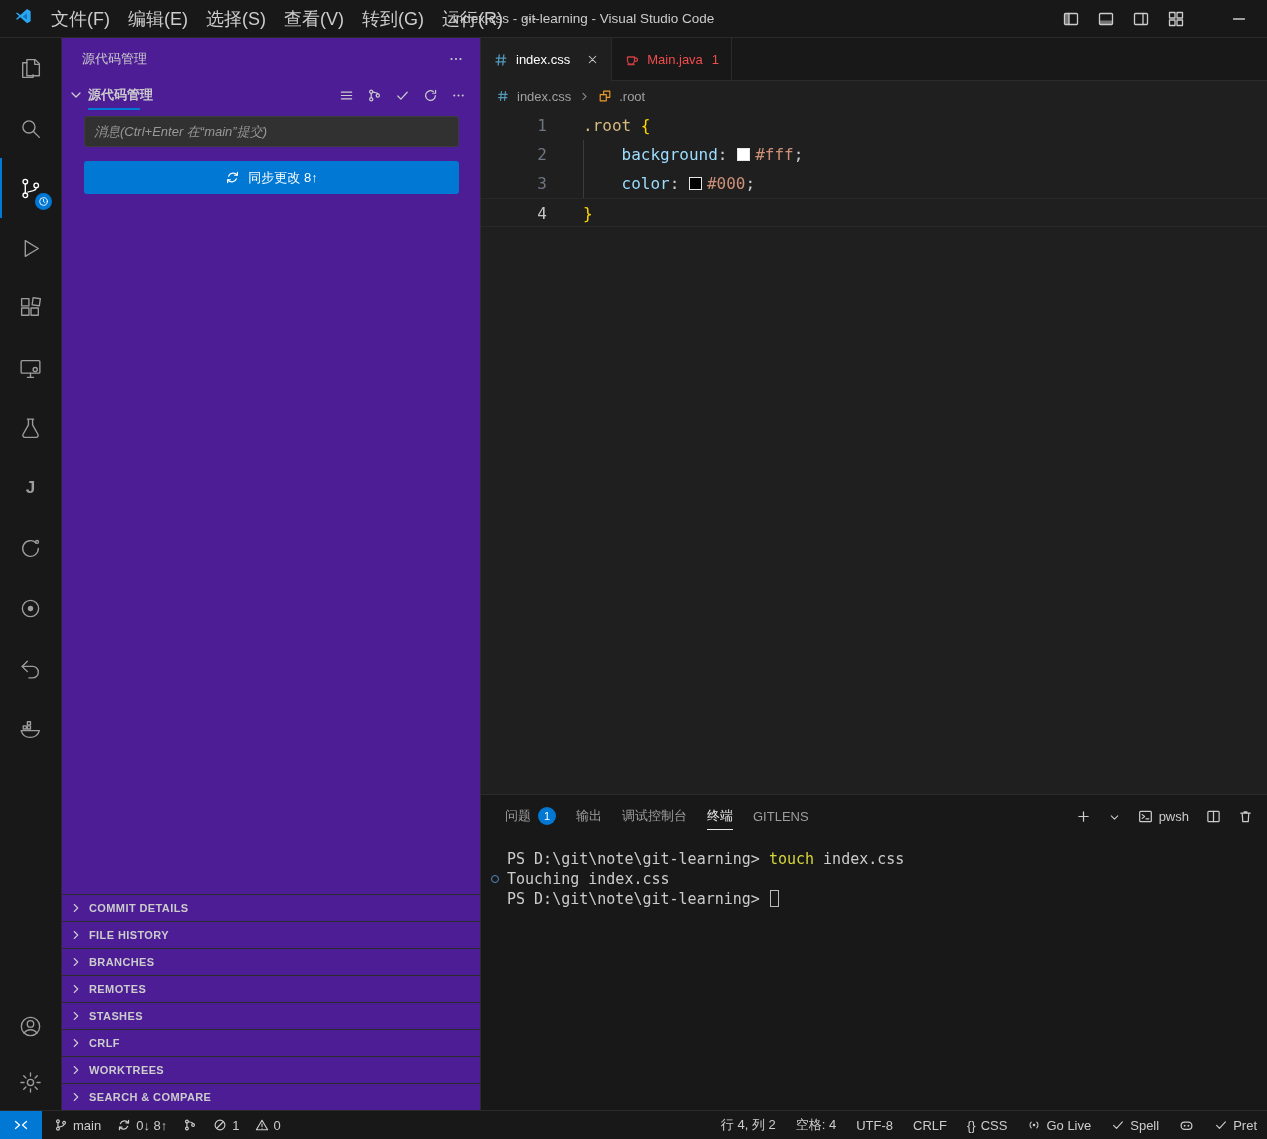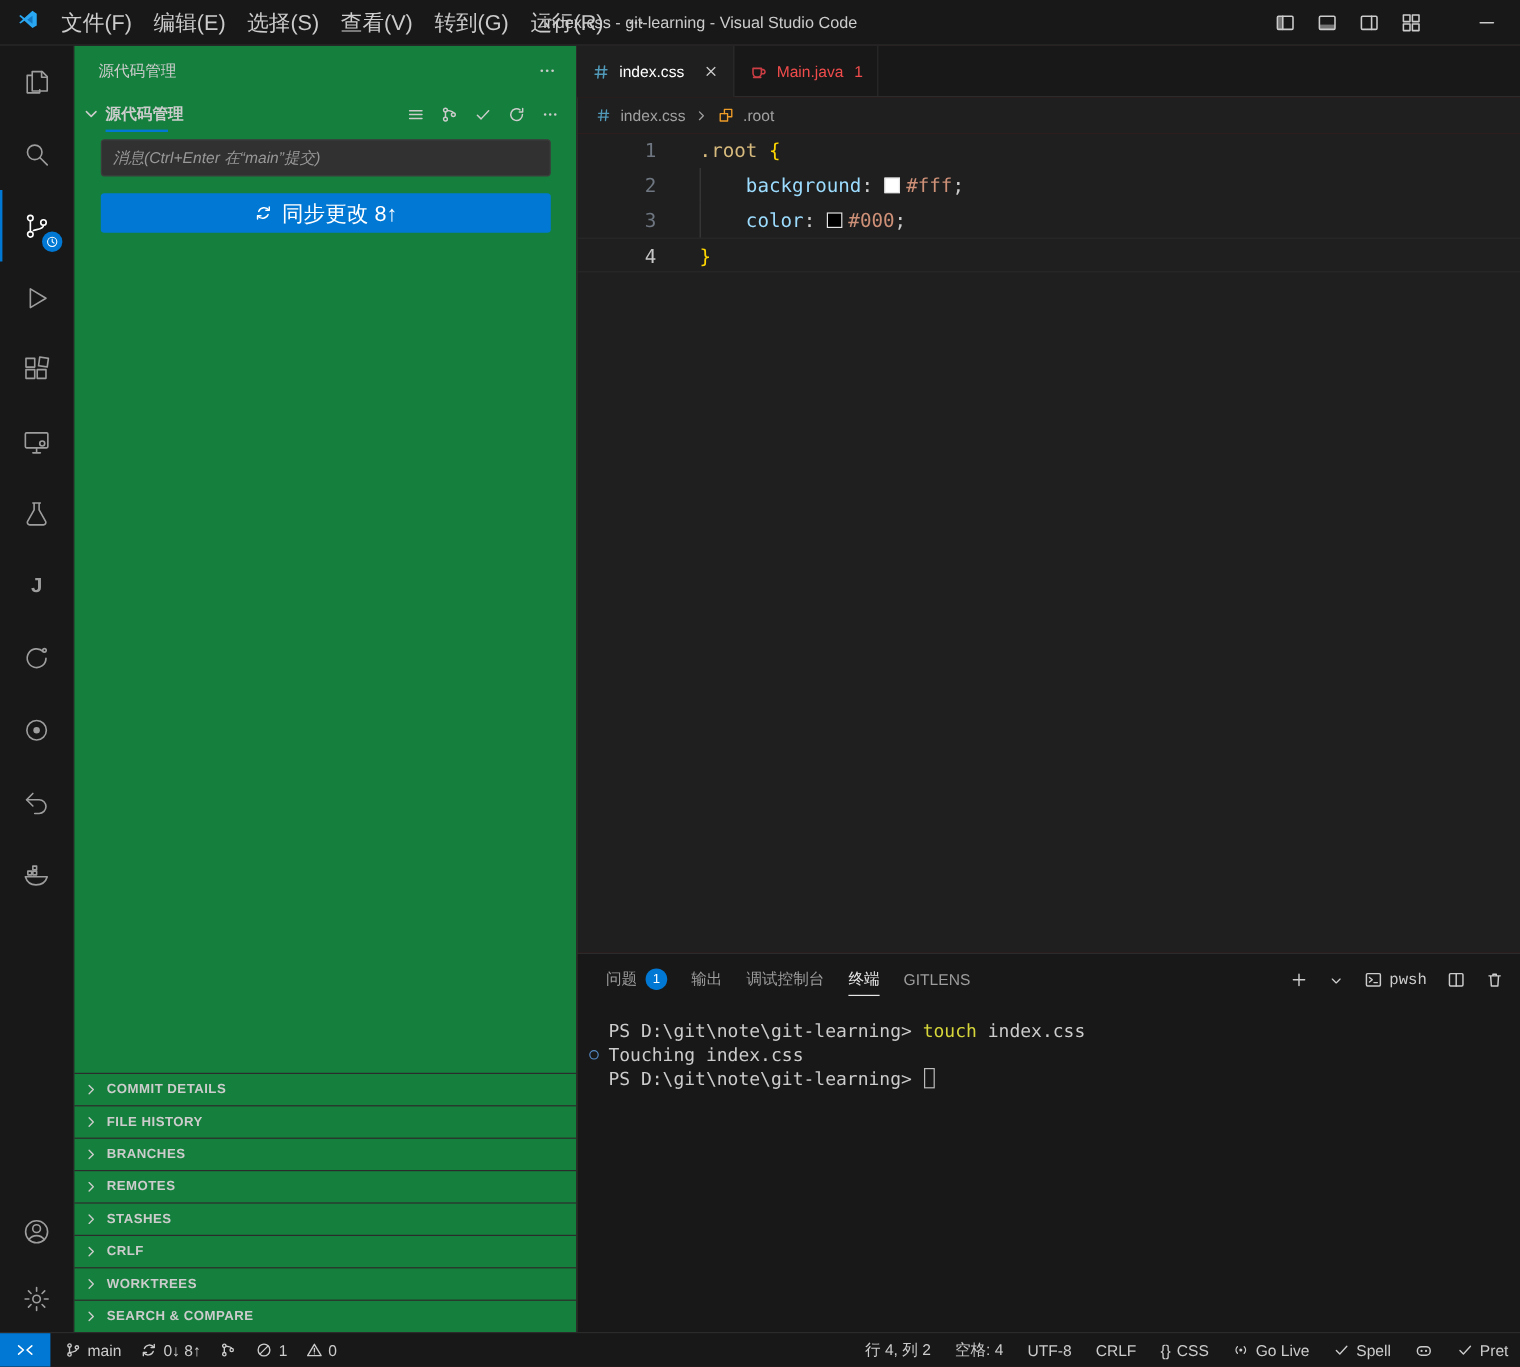--- a/index.html
+++ b/index.html
@@ -23,30 +23,30 @@
   
   .activitybar { width:62px; background:#181818; border-right:1px solid #2b2b2b; display:flex; flex-direction:column; align-items:stretch; }
   .ab-item { height:60px; display:flex; align-items:center; justify-content:center; color:#9d9d9d; position:relative; cursor:pointer; }
   .ab-item.active { color:#ffffff; box-shadow:inset 2px 0 0 #0078d4; }
   .ab-bottom { margin-top:auto; }
   .ab-bottom .ab-item { height:56px; }
   .ab-badge { position:absolute; right:9px; bottom:8px; width:17px; height:17px; border-radius:50%; background:#0078d4; color:#ffffff; display:flex; align-items:center; justify-content:center; }
   .ab-jletter { font-size:17px; font-weight:700; }
 
   
-  .sidebar { width:419px; background:#15803d; border-right:1px solid #2b2b2b; position:relative; font-size:13px; }
+  .sidebar { width:419px; background:#4c1d95; border-right:1px solid #2b2b2b; position:relative; font-size:13px; }
   .sb-header { height:42px; display:flex; align-items:center; padding:0 16px 0 20px; color:#cccccc; }
   .sb-header .flex1 { flex:1; }
   .sb-section-row { height:30px; display:flex; align-items:center; padding:0 14px 0 6px; gap:4px; position:relative; color:#cccccc; }
   .sb-section-title { font-weight:700; font-size:13px; }
   .sb-section-actions { margin-left:auto; display:flex; align-items:center; gap:13px; color:#cccccc; }
   .sec-underline { position:absolute; left:26px; bottom:0; width:52px; height:2px; background:#0078d4; }
   .commit-input { display:block; margin:6px 22px 0; width:375px; height:31px; background:#313131; border:1px solid #3c3c3c; border-radius:3px; color:#cccccc; font-size:13px; padding:0 9px; outline:none; font-family:"Liberation Sans",sans-serif;font-style:italic; }
   .commit-input::placeholder { color:#989898; }
-  .sync-btn { margin:14px 22px 0; width:375px; height:33px; background:#0078d4; border:none; border-radius:3px; color:#ffffff; font-size:18px; display:flex; align-items:center; justify-content:center; gap:8px; cursor:pointer; font-family:"Liberation Sans",sans-serif; }
+  .sync-btn { margin:14px 22px 0; width:375px; height:33px; background:#0078d4; border:none; border-radius:3px; color:#ffffff; font-size:13px; display:flex; align-items:center; justify-content:center; gap:8px; cursor:pointer; font-family:"Liberation Sans",sans-serif; }
   .sb-bottom { position:absolute; left:0; right:0; bottom:0; }
   .sb-sec { height:27px; border-top:1px solid #2b2b2b; display:flex; align-items:center; padding-left:7px; gap:6px; color:#cccccc; cursor:pointer; }
   .sb-sec .lbl { font-size:11px; font-weight:700; letter-spacing:.4px; }
 
   
   .editor-col { flex:1; display:flex; flex-direction:column; min-width:0; background:#7f1d1d; }
   .tabbar { height:43px; background:#181818; border-bottom:1px solid #2b2b2b; display:flex; align-items:flex-start; }
   .tab { height:42px; display:flex; align-items:center; gap:7px; padding:0 12px; border-right:1px solid #2b2b2b; font-size:13px; color:#9d9d9d; background:#181818; cursor:pointer; }
   .tab.active { background:#1f1f1f; color:#ffffff; height:43px; position:relative; z-index:1; }
   .tab .closex { margin-left:9px; color:#cccccc; }
@@ -65,21 +65,21 @@
   .sel{color:#d7ba7d;} .prp{color:#9cdcfe;} .val{color:#ce9178;} .pln{color:#cccccc;} .brc{color:#ffd700;}
   .swatch { display:inline-block; width:13px; height:13px; border:1px solid #e6e6e6; margin-right:5px; vertical-align:-1px; }
 
   
   .panel { height:316px; background:#181818; border-top:1px solid #2b2b2b; display:flex; flex-direction:column; }
   .panel-tabs { height:42px; display:flex; align-items:center; padding:0 14px; }
   .ptab { padding:0 10px; height:100%; display:flex; align-items:center; gap:7px; font-size:13px; color:#9d9d9d; position:relative; cursor:pointer; }
   .ptab.active { color:#e7e7e7;text-align:center; }
   .ptab.active::after { content:""; position:absolute; left:10px; right:10px; bottom:7px; height:1px; background:#e7e7e7; }
   .pbadge { min-width:18px; height:18px; border-radius:9px; background:#0078d4; color:#ffffff; font-size:11px; display:flex; align-items:center; justify-content:center; padding:0 5px; }
-  .panel-actions { margin-left:auto; display:flex; align-items:flex-end; gap:17px; color:#cccccc;font-family:Liberation Mono, monospace; }
+  .panel-actions { margin-left:auto; display:flex; align-items:flex-end; gap:17px; color:#cccccc; }
   .pwsh-chip { display:flex; align-items:center; gap:6px; font-size:13px; color:#cccccc; }
   .terminal { flex:1; padding:12px 0 0 26px; font-family:"DejaVu Sans Mono","Liberation Mono",monospace; font-size:15px; color:#cccccc; }
   .tline { height:20px; line-height:20px; white-space:pre; position:relative; }
   .tt { color:#cccccc; } .ty { color:#d6d63a; }
   .deco { position:absolute; left:-16px; top:6px; width:8px; height:8px; border:1px solid #558ac5; border-radius:50%; }
   .tcursor { display:inline-block; width:9px; height:17px; border:1px solid #bbbbbb; vertical-align:-3px; margin-left:1px; }
 
   
   .statusbar { position:absolute; bottom:0; left:0; right:0; height:29px; background:#181818; border-top:1px solid #2b2b2b; display:flex; align-items:center; font-size:13px; color:#cccccc; }
   .sb-remote { height:100%; background:#0078d4; color:#ffffff; display:flex; align-items:center; padding:0 13px; margin-right:4px; cursor:pointer; }

